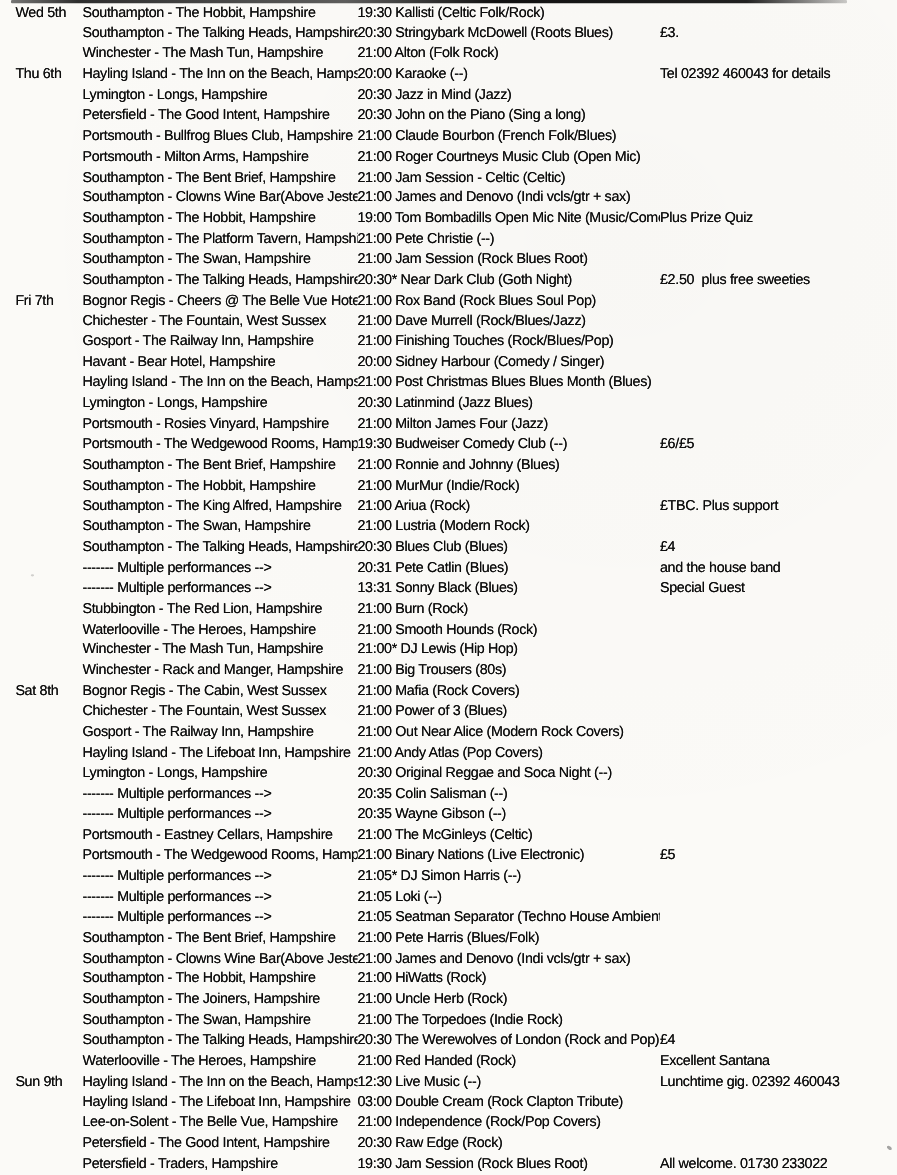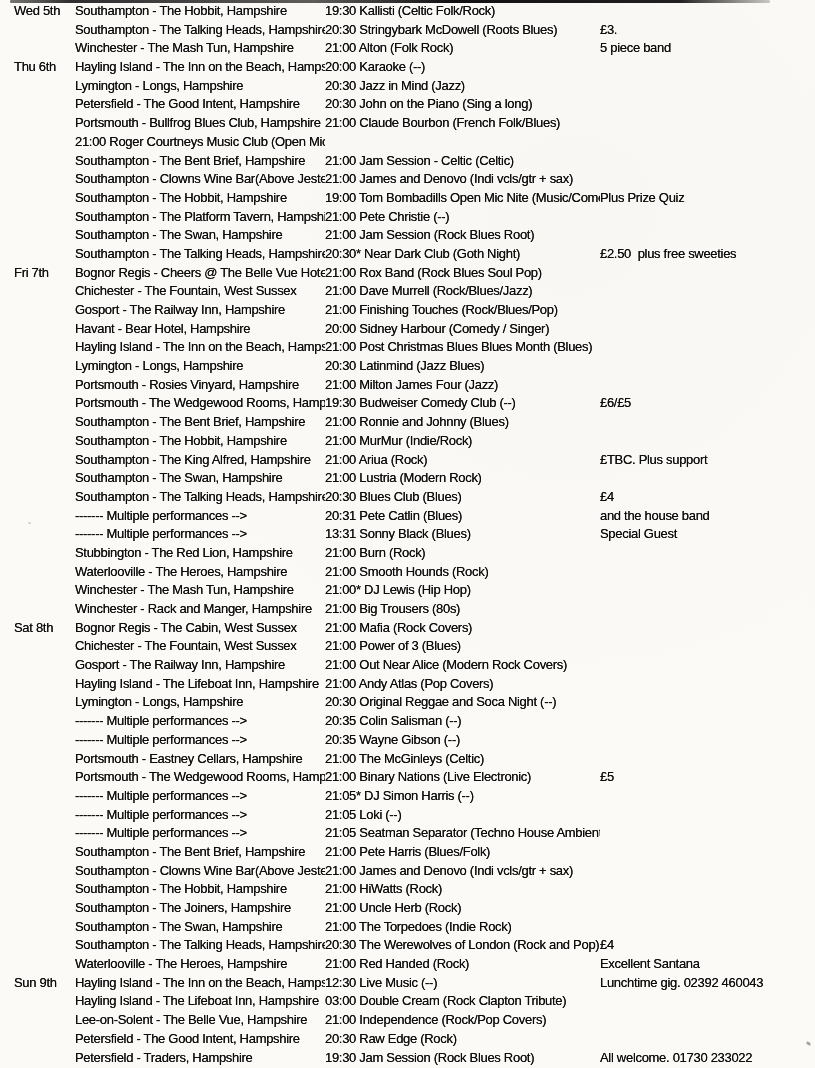--- a/index.html
+++ b/index.html
@@ -89,26 +89,26 @@
       <div class="row">
     <div class="cell cell-day"></div>
     <div class="cell cell-venue">Southampton - The Talking Heads, Hampshire</div>
     <div class="cell cell-act">20:30 Stringybark McDowell (Roots Blues)</div>
     <div class="cell cell-note">£3.</div>
   </div>
       <div class="row">
     <div class="cell cell-day"></div>
     <div class="cell cell-venue">Winchester - The Mash Tun, Hampshire</div>
     <div class="cell cell-act">21:00 Alton (Folk Rock)</div>
-    <div class="cell cell-note">5 piece band</div>
   </div>
       <div class="row">
     <div class="cell cell-day">Thu 6th</div>
     <div class="cell cell-venue">Hayling Island - The Inn on the Beach, Hampshire</div>
     <div class="cell cell-act">20:00 Karaoke (--)</div>
+    <div class="cell cell-note">Tel 02392 460043 for details</div>
   </div>
       <div class="row">
     <div class="cell cell-day"></div>
     <div class="cell cell-venue">Lymington - Longs, Hampshire</div>
     <div class="cell cell-act">20:30 Jazz in Mind (Jazz)</div>
     <div class="cell cell-note"></div>
   </div>
       <div class="row">
     <div class="cell cell-day"></div>
     <div class="cell cell-venue">Petersfield - The Good Intent, Hampshire</div>
@@ -116,20 +116,21 @@
     <div class="cell cell-note"></div>
   </div>
       <div class="row">
     <div class="cell cell-day"></div>
     <div class="cell cell-venue">Portsmouth - Bullfrog Blues Club, Hampshire</div>
     <div class="cell cell-act">21:00 Claude Bourbon (French Folk/Blues)</div>
     <div class="cell cell-note"></div>
   </div>
       <div class="row">
     <div class="cell cell-day"></div>
+    <div class="cell cell-venue">Portsmouth - Milton Arms, Hampshire</div>
     <div class="cell cell-act">21:00 Roger Courtneys Music Club (Open Mic)</div>
     <div class="cell cell-note"></div>
   </div>
       <div class="row">
     <div class="cell cell-day"></div>
     <div class="cell cell-venue">Southampton - The Bent Brief, Hampshire</div>
     <div class="cell cell-act">21:00 Jam Session - Celtic (Celtic)</div>
     <div class="cell cell-note"></div>
   </div>
       <div class="row">

